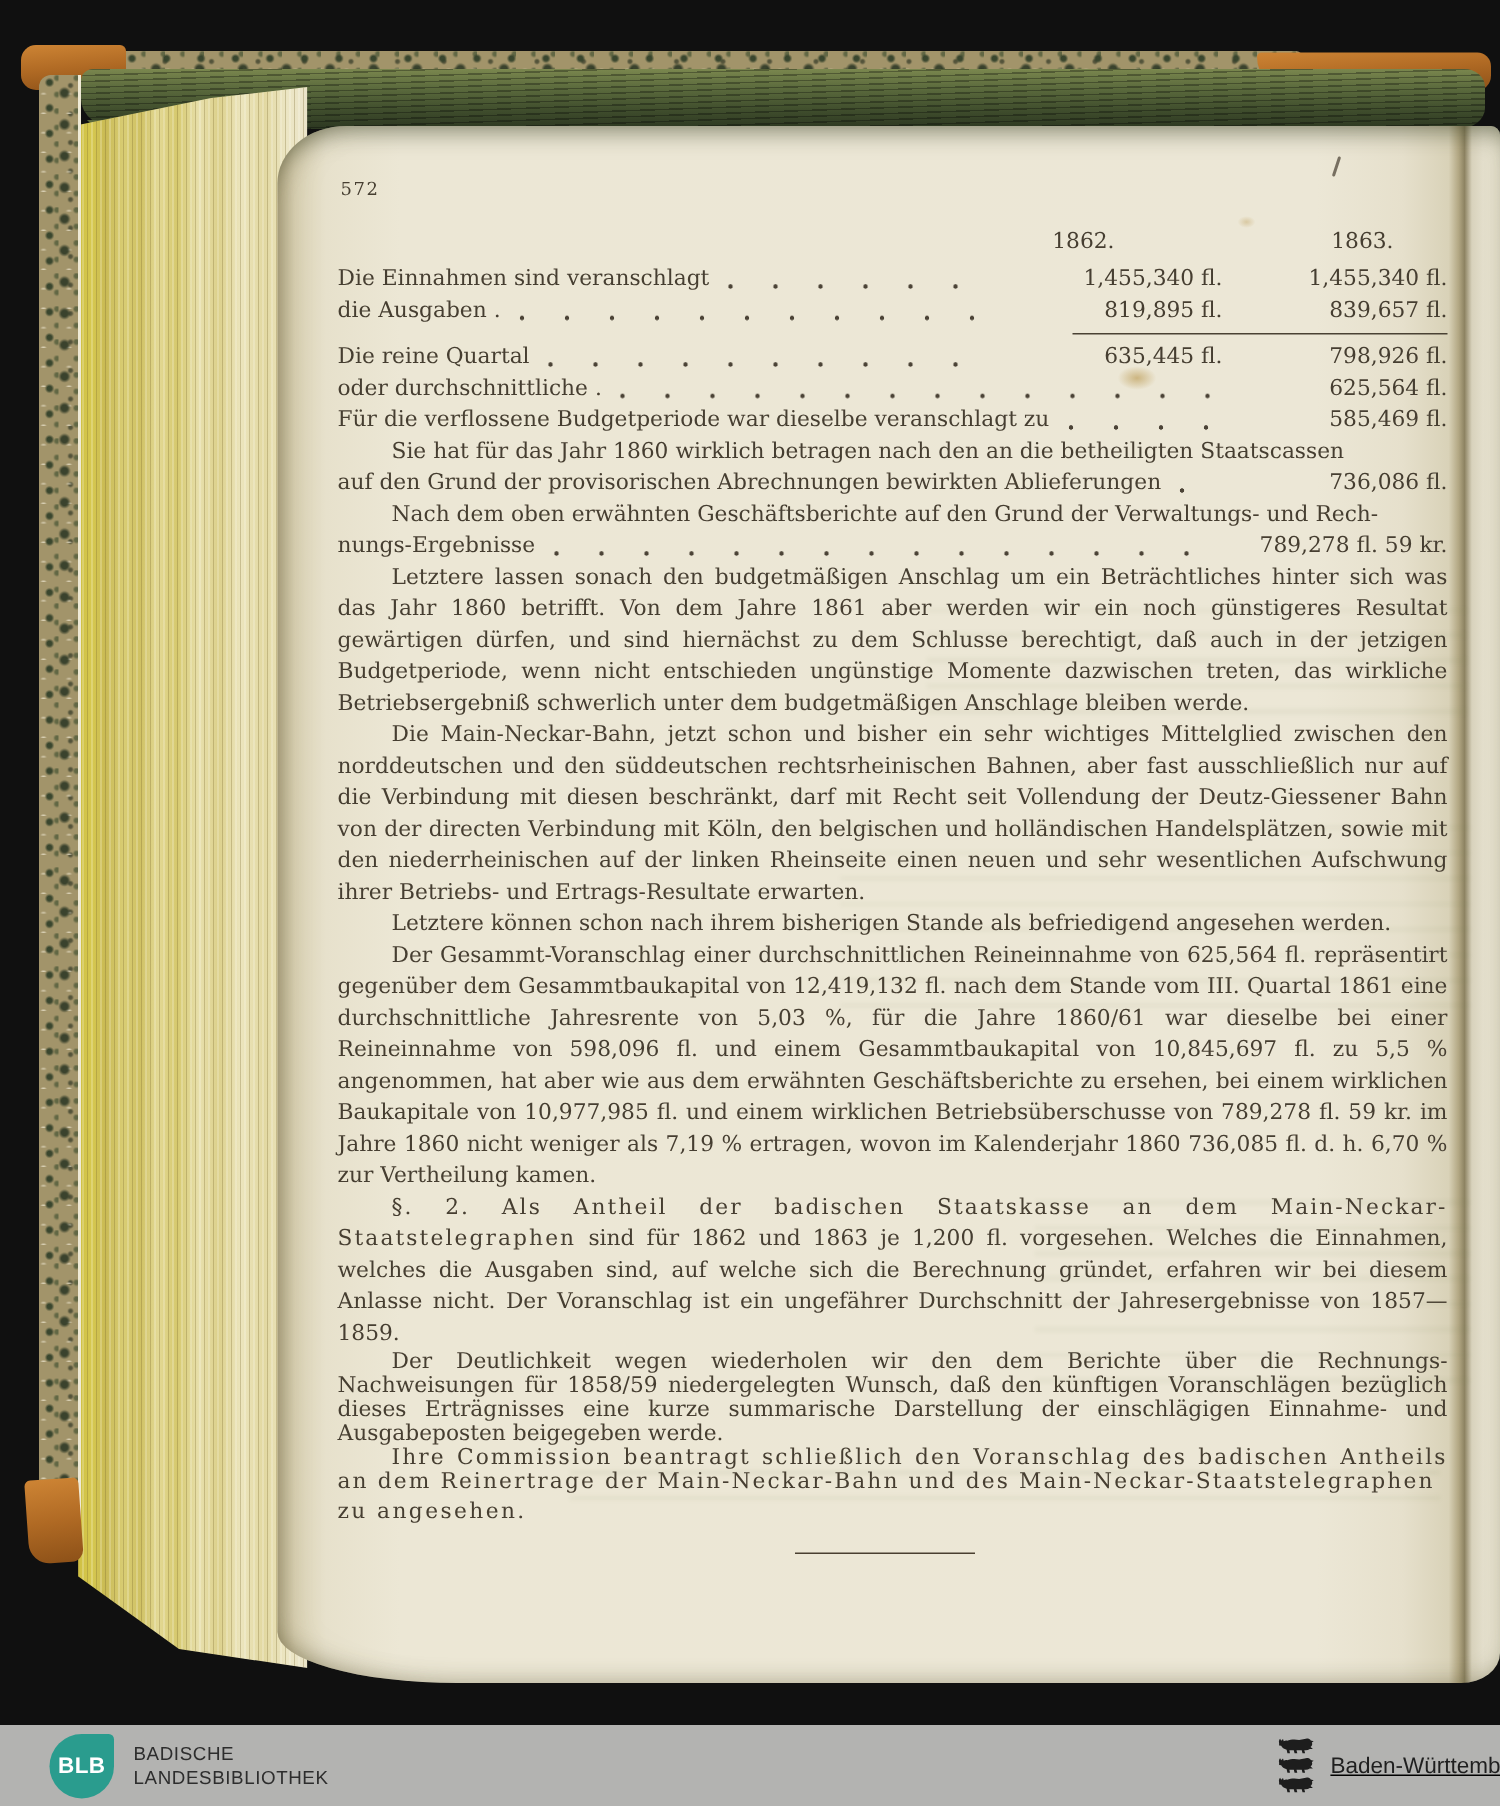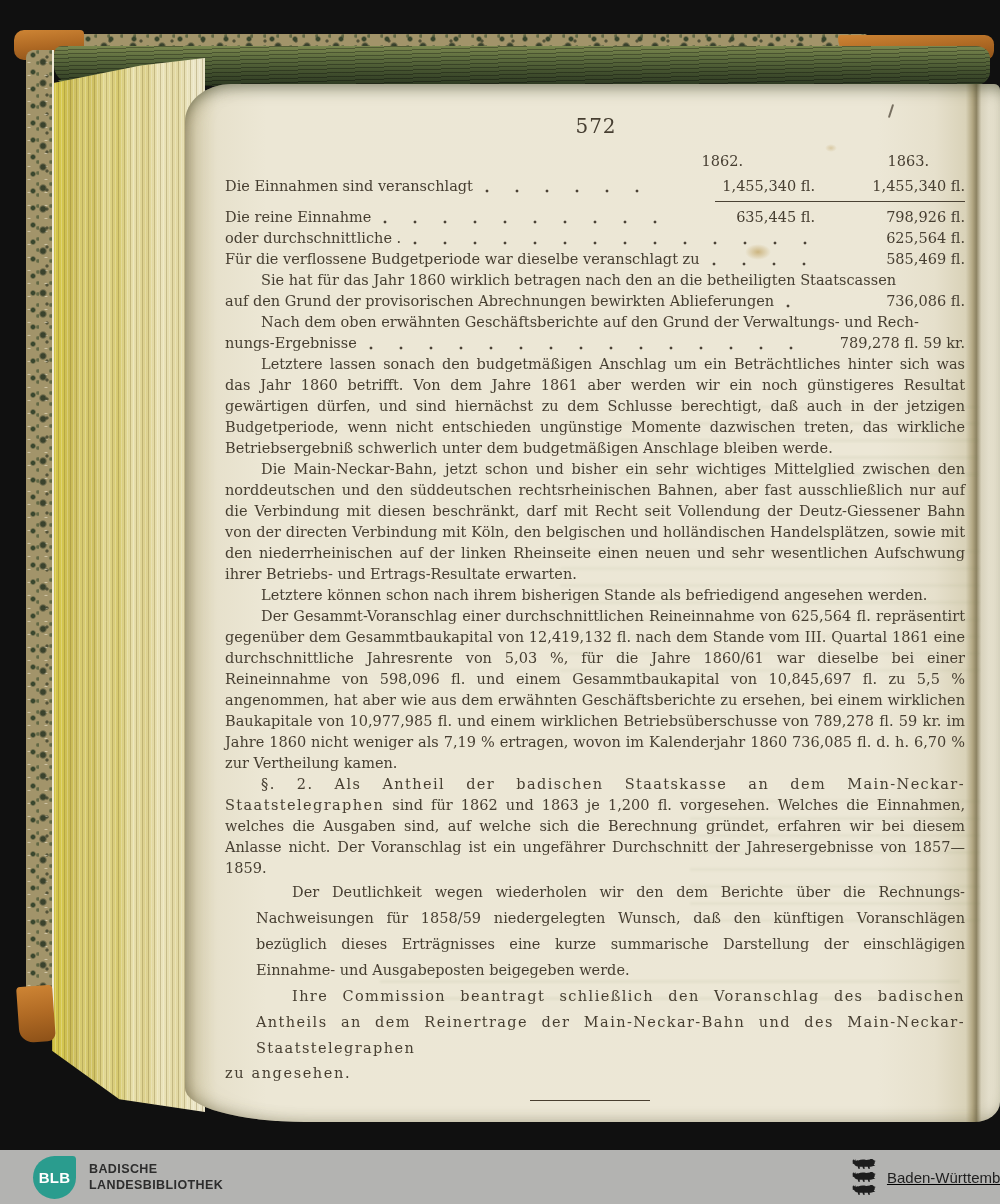--- a/index.html
+++ b/index.html
@@ -63,41 +63,41 @@
   .bleed{position:absolute;opacity:.5;filter:blur(1.3px);
     background-image:repeating-linear-gradient(0deg, transparent 0 14px, rgba(122,136,86,.16) 14px 17px);}
   .stain{position:absolute;border-radius:50%;
     background:radial-gradient(ellipse, rgba(178,140,58,.55), rgba(178,140,58,0) 70%);}
   .mark-slash{position:absolute;left:705px;top:20px;width:2px;height:14px;background:#5a5144;border-radius:2px;transform:rotate(18deg);opacity:.8;}
 
   .content{
     position:absolute;left:40px;top:32px;width:740px;
     font-size:14.5px;line-height:21px;color:#463e31;text-align:justify;
   }
-  .pageno{font-size:20px;letter-spacing:1px;margin:0 0 14px 2px;text-align:center;}
+  .pageno{font-size:12px;letter-spacing:1px;margin:0 0 14px 2px;text-align:left;}
 
   .fin-table{margin-top:10px;}
   .trow{display:flex;align-items:flex-end;}
   .rlabel{white-space:nowrap;}
   .leader{flex:1 1 auto;align-self:flex-end;height:13px;margin:0 4px 3px 12px;
     background-image:radial-gradient(circle at 2px 10px, #4b4336 1.25px, transparent 1.7px);
     background-size:30px 13px;background-repeat:repeat-x;}
   .cell{flex:0 0 150px;text-align:right;white-space:nowrap;}
   .cell.head{padding-right:36px;}
   .thead{margin-bottom:4px;}
   .col-rule{width:250px;border-top:1.5px solid #4a4234;margin:4px 0 5px auto;}
 
   .ventry .l1{white-space:nowrap;text-indent:36px;}
   .vline{display:flex;align-items:baseline;}
   .vline .rlabel{white-space:nowrap;}
   .vval{flex:0 0 150px;text-align:right;white-space:nowrap;}
 
   .para{margin:0;text-indent:36px;}
   .sperr{letter-spacing:1.4px;}
-  .wide{line-height:26px;margin-left:31px;}
+  .wide{line-height:16px;}
 
   .approve{width:505px;line-height:25px;}
   .arow{display:flex;align-items:baseline;}
   .alabel{margin-left:108px;white-space:nowrap;letter-spacing:.5px;}
   .aval{flex:0 0 105px;text-align:right;white-space:nowrap;}
   .closing{letter-spacing:1.6px;line-height:25px;margin:0;text-align:left;}
   .end-rule{width:120px;border-top:1.6px solid #493f30;margin:14px 0 0 305px;}
 
   
   .footer-bar{
@@ -105,21 +105,21 @@
     background:#b3b3b1;display:flex;align-items:center;
     font-family:"Liberation Sans", sans-serif;
     padding-left:30px;
   }
   .blb-logo{
     width:43px;height:43px;margin:0 13px 0 3px;flex:0 0 auto;
     background:#2a9c8e;border-radius:50% 8% 50% 50%;
     display:flex;align-items:center;justify-content:center;
     color:#ffffff;font-weight:bold;font-size:15px;letter-spacing:.3px;
   }
-  .lib-name{font-size:12.5px;font-weight:bold;line-height:1.28;color:#2d2d2d;letter-spacing:.4px;margin-right:auto;}
+  .lib-name{font-size:12.5px;font-weight:normal;line-height:1.28;color:#2d2d2d;letter-spacing:.4px;margin-right:auto;}
   .bw-brand{display:flex;align-items:center;margin-right:8px;text-decoration:underline;}
   .lions{width:26px;height:40px;margin-right:10px;flex:0 0 auto;}
   .bw-text{font-size:15px;color:#1f1f1f;}
 </style>
 </head>
 <body>
 
 <div class="stage">
 
   <div class="edge-top-marble marble"></div>
@@ -150,23 +150,29 @@
           <span class="leader" style="visibility:hidden;"></span>
           <span class="cell head">1862.</span>
           <span class="cell head">1863.</span>
         </div>
         <div class="trow">
           <span class="rlabel">Die Einnahmen sind veranschlagt</span>
           <span class="leader"></span>
           <span class="cell">1,455,340 fl.</span>
           <span class="cell">1,455,340 fl.</span>
         </div>
+        <div class="trow">
+          <span class="rlabel">die Ausgaben .</span>
+          <span class="leader"></span>
+          <span class="cell">819,895 fl.</span>
+          <span class="cell">839,657 fl.</span>
+        </div>
         <div class="col-rule"></div>
         <div class="trow">
-          <span class="rlabel">Die reine Einnahme</span>
+          <span class="rlabel">Die reine Quartal</span>
           <span class="leader"></span>
           <span class="cell">635,445 fl.</span>
           <span class="cell">798,926 fl.</span>
         </div>
         <div class="trow">
           <span class="rlabel">oder durchschnittliche .</span>
           <span class="leader"></span>
           <span class="cell">625,564 fl.</span>
         </div>
         <div class="trow">

